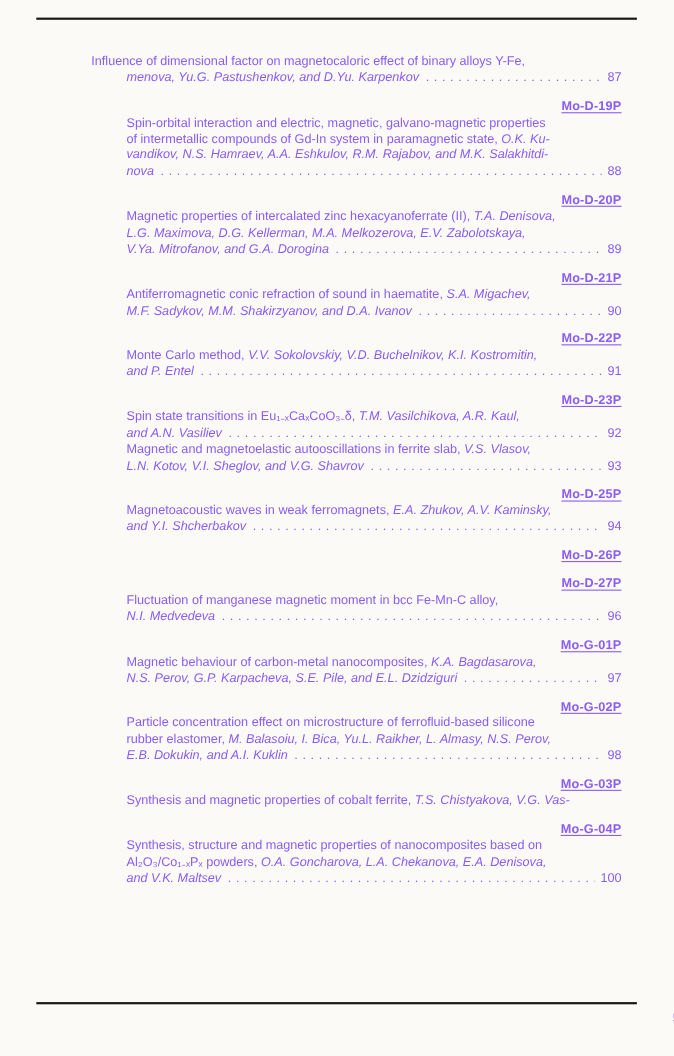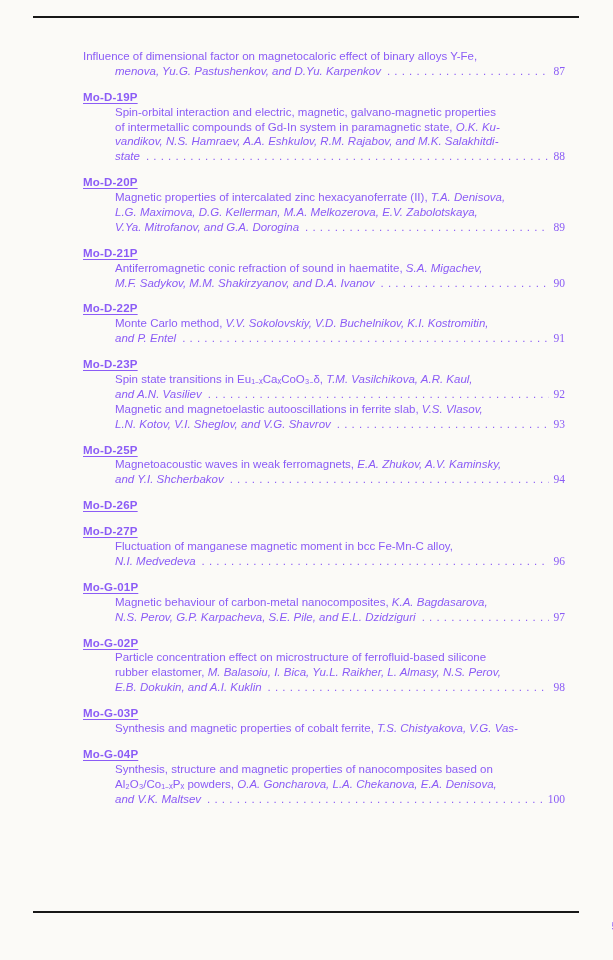--- a/index.html
+++ b/index.html
@@ -39,20 +39,21 @@
   .entry { margin: 0; }
 
   .code {
     font-weight: bold;
     text-decoration: underline;
     text-underline-offset: 2px;
     margin-top: 11px;
     letter-spacing: 0.2px;
     height: 14.9px;
     white-space: nowrap;
+    text-align: right;
   }
 
   .entry-body { margin-left: 32px; }
 
   .line {
     height: 14.9px;
     white-space: nowrap;
   }
   .line.outdent { margin-left: -32px; }
 
@@ -67,21 +68,21 @@
     flex: 1 1 auto;
     min-width: 8px;
     overflow: hidden;
     white-space: nowrap;
     margin: 0 5px 0 6px;
   }
   .leader::after {
     content: ". . . . . . . . . . . . . . . . . . . . . . . . . . . . . . . . . . . . . . . . . . . . . . . . . . . . . . . . . . . . . . . . . . . . . . . . . . . . . . . . . . . . . . . . . . . . . . . . . . . .";
     letter-spacing: 0.5px;
   }
-  .pagenum { flex: none; font-family: Liberation Serif, serif; }
+  .pagenum { flex: none; }
 
   .footer-num {
     position: absolute;
     top: 919px;
     right: 34px;
     font-size: 11.5px;
     line-height: 14.9px;
   }
 </style>
 </head>
@@ -102,21 +103,21 @@
         </div>
   </div>
 
   <div class="entry">
     <div class="code">Mo-D-19P</div>
     <div class="entry-body">
           <div class="line"><span class="seg">Spin-orbital interaction and electric, magnetic, galvano-magnetic properties</span></div>
           <div class="line"><span class="seg">of intermetallic compounds of Gd-In system in paramagnetic state, </span><span class="seg italic">O.K. Ku-</span></div>
           <div class="line"><span class="seg italic">vandikov, N.S. Hamraev, A.A. Eshkulov, R.M. Rajabov, and M.K. Salakhitdi-</span></div>
           <div class="line leader-line">
-            <span class="line-text"><span class="seg italic">state</span></span>
+            <span class="line-text"><span class="seg italic">nova</span></span>
             <span class="leader"></span>
             <span class="pagenum">88</span>
           </div>
         </div>
   </div>
 
   <div class="entry">
     <div class="code">Mo-D-20P</div>
     <div class="entry-body">
           <div class="line"><span class="seg">Magnetic properties of intercalated zinc hexacyanoferrate (II), </span><span class="seg italic">T.A. Denisova,</span></div>

